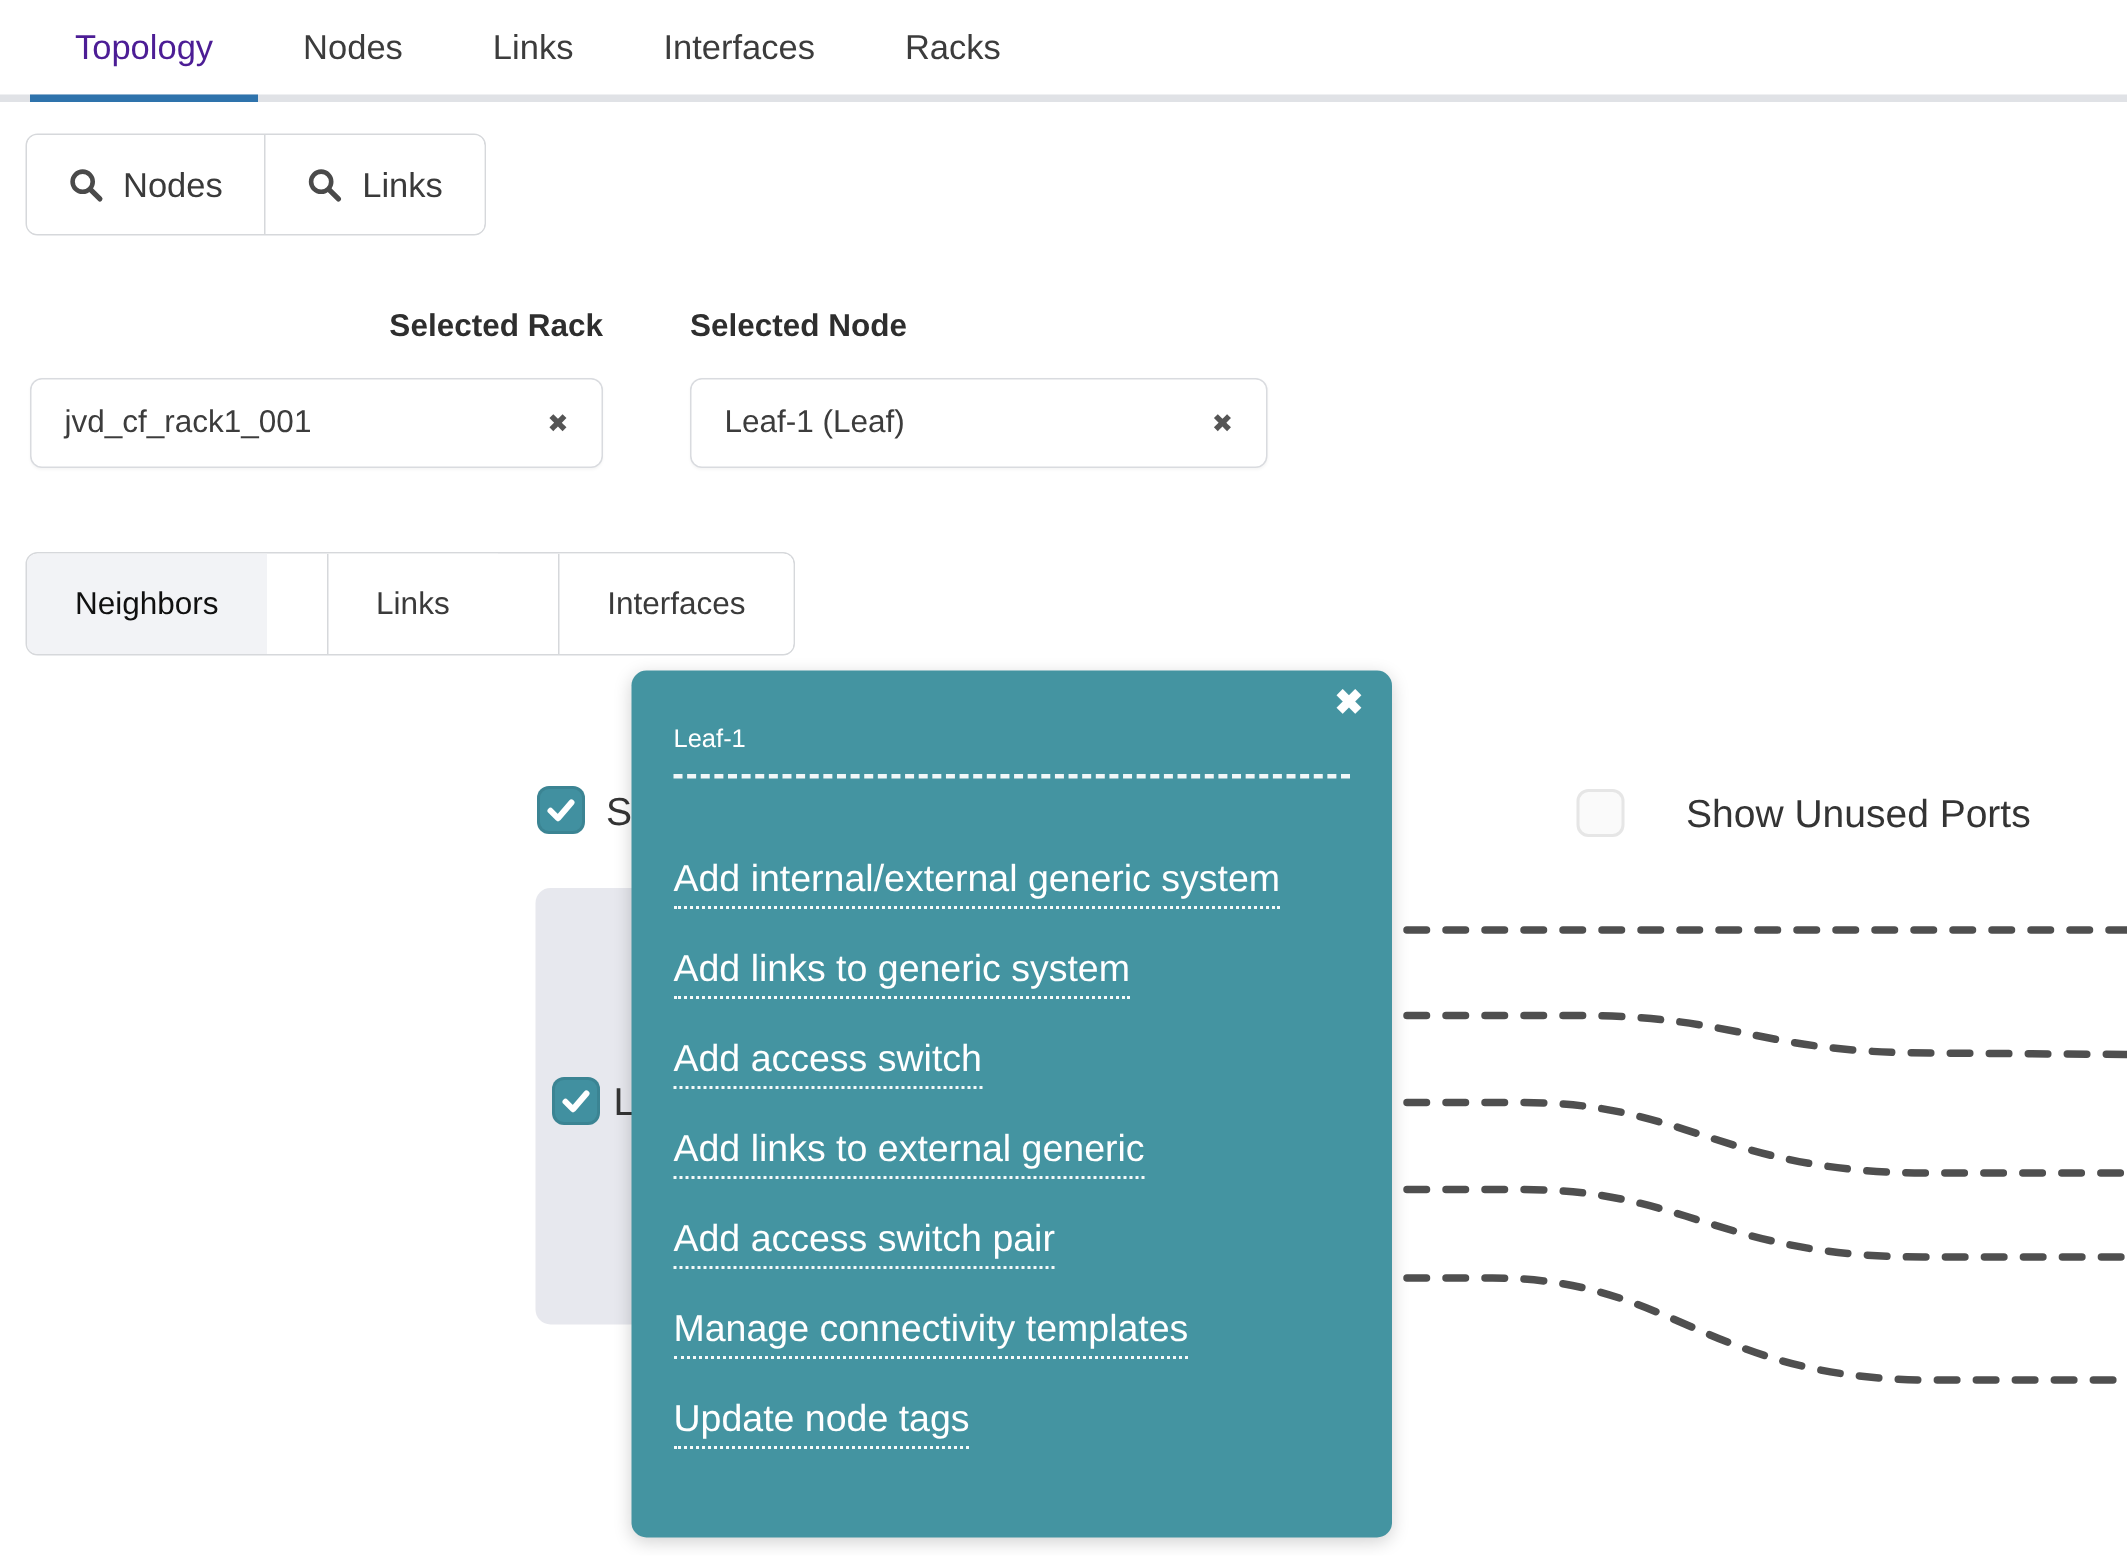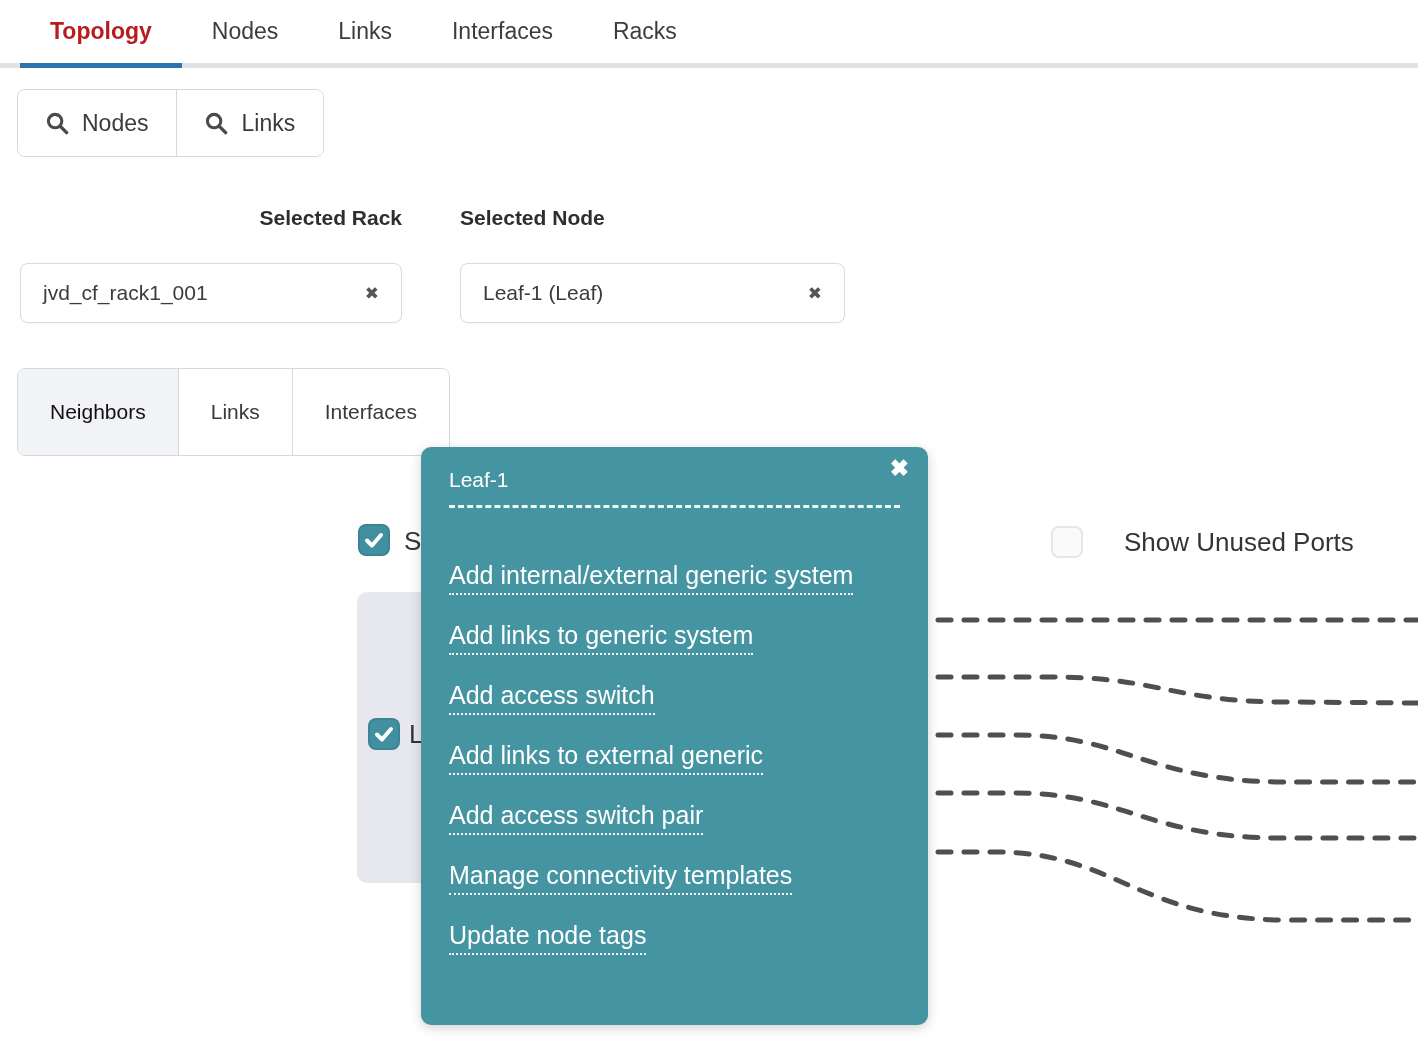--- a/index.html
+++ b/index.html
@@ -15,21 +15,21 @@
   .tabs-bar {
     position: absolute; top: 0; left: 0; width: 1418px; height: 68px;
     border-bottom: 5px solid #e0e2e6;
     display: flex; align-items: stretch; padding-left: 20px;
   }
   .tab {
     font-size: 23px; color: #3c3c3c;
     padding: 0 30px; display: flex; align-items: center;
     position: relative; cursor: pointer; white-space: nowrap;
   }
-  .tab.active { font-weight: bold; color: #b91c1c; }
+  .tab.active { font-weight: normal; color: #4c1d95; }
   .tab.active::after {
     content: ""; position: absolute; left: 0; right: 0; bottom: -5px;
     height: 5px; background: #2e73ac;
   }
 
   
   .btn-group {
     position: absolute; display: inline-flex;
     background: #fff; border: 1px solid #d6d8db; border-radius: 8px;
     overflow: hidden;
@@ -43,30 +43,30 @@
   }
   .btn-group .grp-btn + .grp-btn { border-left: 1px solid #d6d8db; }
   .search-ico { width: 23px; height: 23px; display: block; }
 
   
   .filter-col { position: absolute; top: 206px; }
   .filter-col.rack { left: 20px; width: 382px; text-align: right; }
   .filter-col.node { left: 460px; width: 385px; }
   .filter-label { font-size: 21px; font-weight: bold; color: #2e2e2e; display: block; }
   .select-box {
-    margin-top: 33px; height: 60px;
+    margin-top: 22px; height: 60px;
     border: 1px solid #d9dbdf; border-radius: 8px; background: #fff;
     display: flex; align-items: center; justify-content: space-between;
     padding: 0 22px; font-size: 21px; color: #3c3c3c;
     box-shadow: 0 1px 2px rgba(0,0,0,0.04);
   }
   .clear-x { font-size: 17px; color: #555; cursor: pointer; line-height: 1; }
 
   
-  .view-group { top: 368px; left: 17px; height: 88px; }
+  .view-group { top: 368px; left: 17px; height: 69px; gap: 40px; }
   .view-group .grp-btn { padding: 0 32px; font-size: 21px; }
   .view-group .grp-btn.active { background: #f2f3f6; color: #101010; }
 
   
   .links-svg { position: absolute; left: 0; top: 0; width: 1418px; height: 1037px; z-index: 1; pointer-events: none; }
   .links-svg path { fill: none; stroke: #4f4f4f; stroke-width: 5; stroke-dasharray: 13 13; stroke-linecap: round; }
 
   .mini-checkbox {
     position: absolute; width: 32px; height: 32px; border-radius: 8px;
     display: flex; align-items: center; justify-content: center; cursor: pointer; z-index: 2;
@@ -85,21 +85,21 @@
   
   .context-menu {
     position: absolute; left: 421px; top: 447px; width: 507px; height: 578px;
     background: #4494a1; border-radius: 10px; z-index: 5;
     padding: 16px 28px 0 28px; box-shadow: 0 3px 12px rgba(0,0,0,0.18);
   }
   .cm-close {
     position: absolute; top: 10px; right: 19px;
     color: #fff; font-size: 23px; font-weight: bold; cursor: pointer; line-height: 1;
   }
-  .cm-title { color: #fff; font-size: 21px; margin-top: 5px; }
+  .cm-title { color: #fff; font-size: 17px; margin-top: 20px; }
   .cm-divider { margin-top: 13px; border-top: 3px dashed rgba(255,255,255,0.92); }
   .cm-menu { list-style: none; margin-top: 17px; }
   .cm-menu li { height: 60px; display: flex; align-items: flex-start; }
   .cm-menu a {
     color: #fff; font-size: 25px; text-decoration: none;
     border-bottom: 2px dotted rgba(255,255,255,0.95);
     padding-bottom: 3px; display: inline-block; white-space: nowrap; cursor: pointer; margin-top: 36px;
   }
 </style>
 </head>

